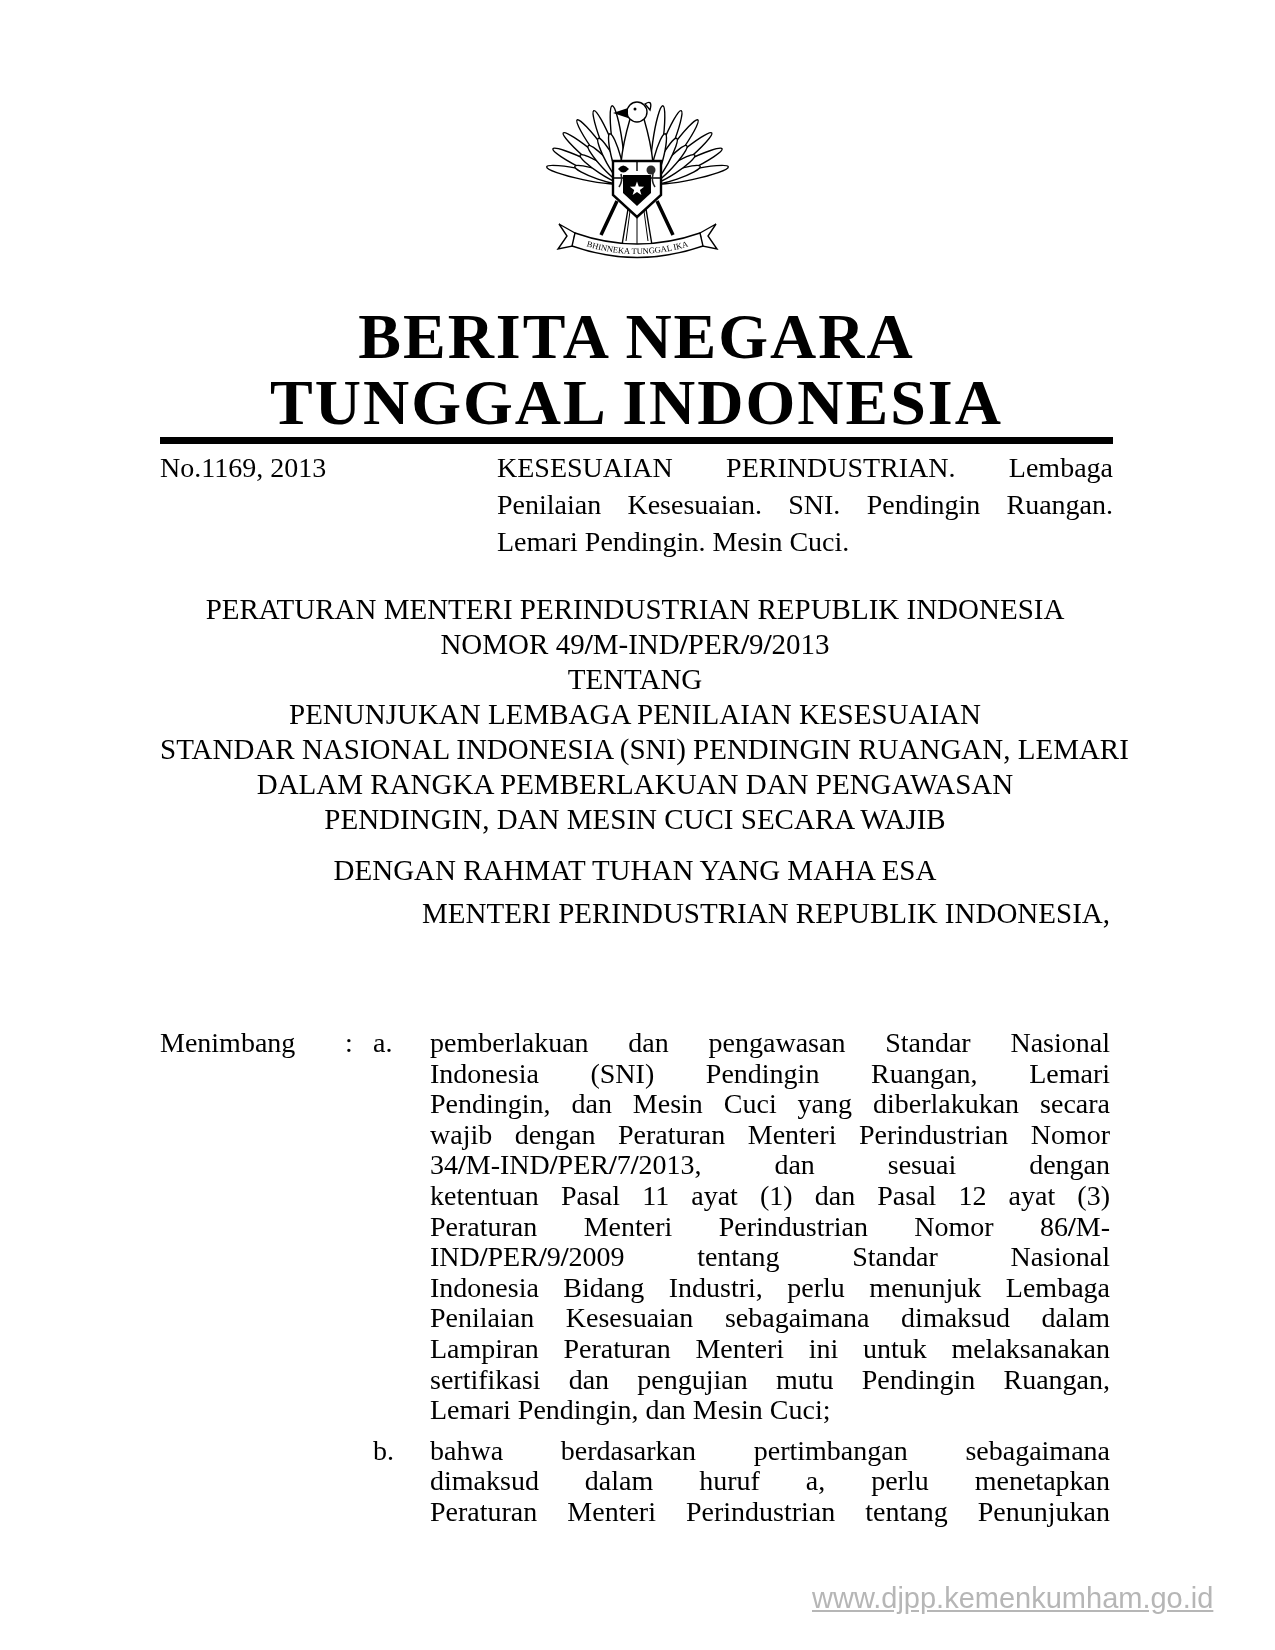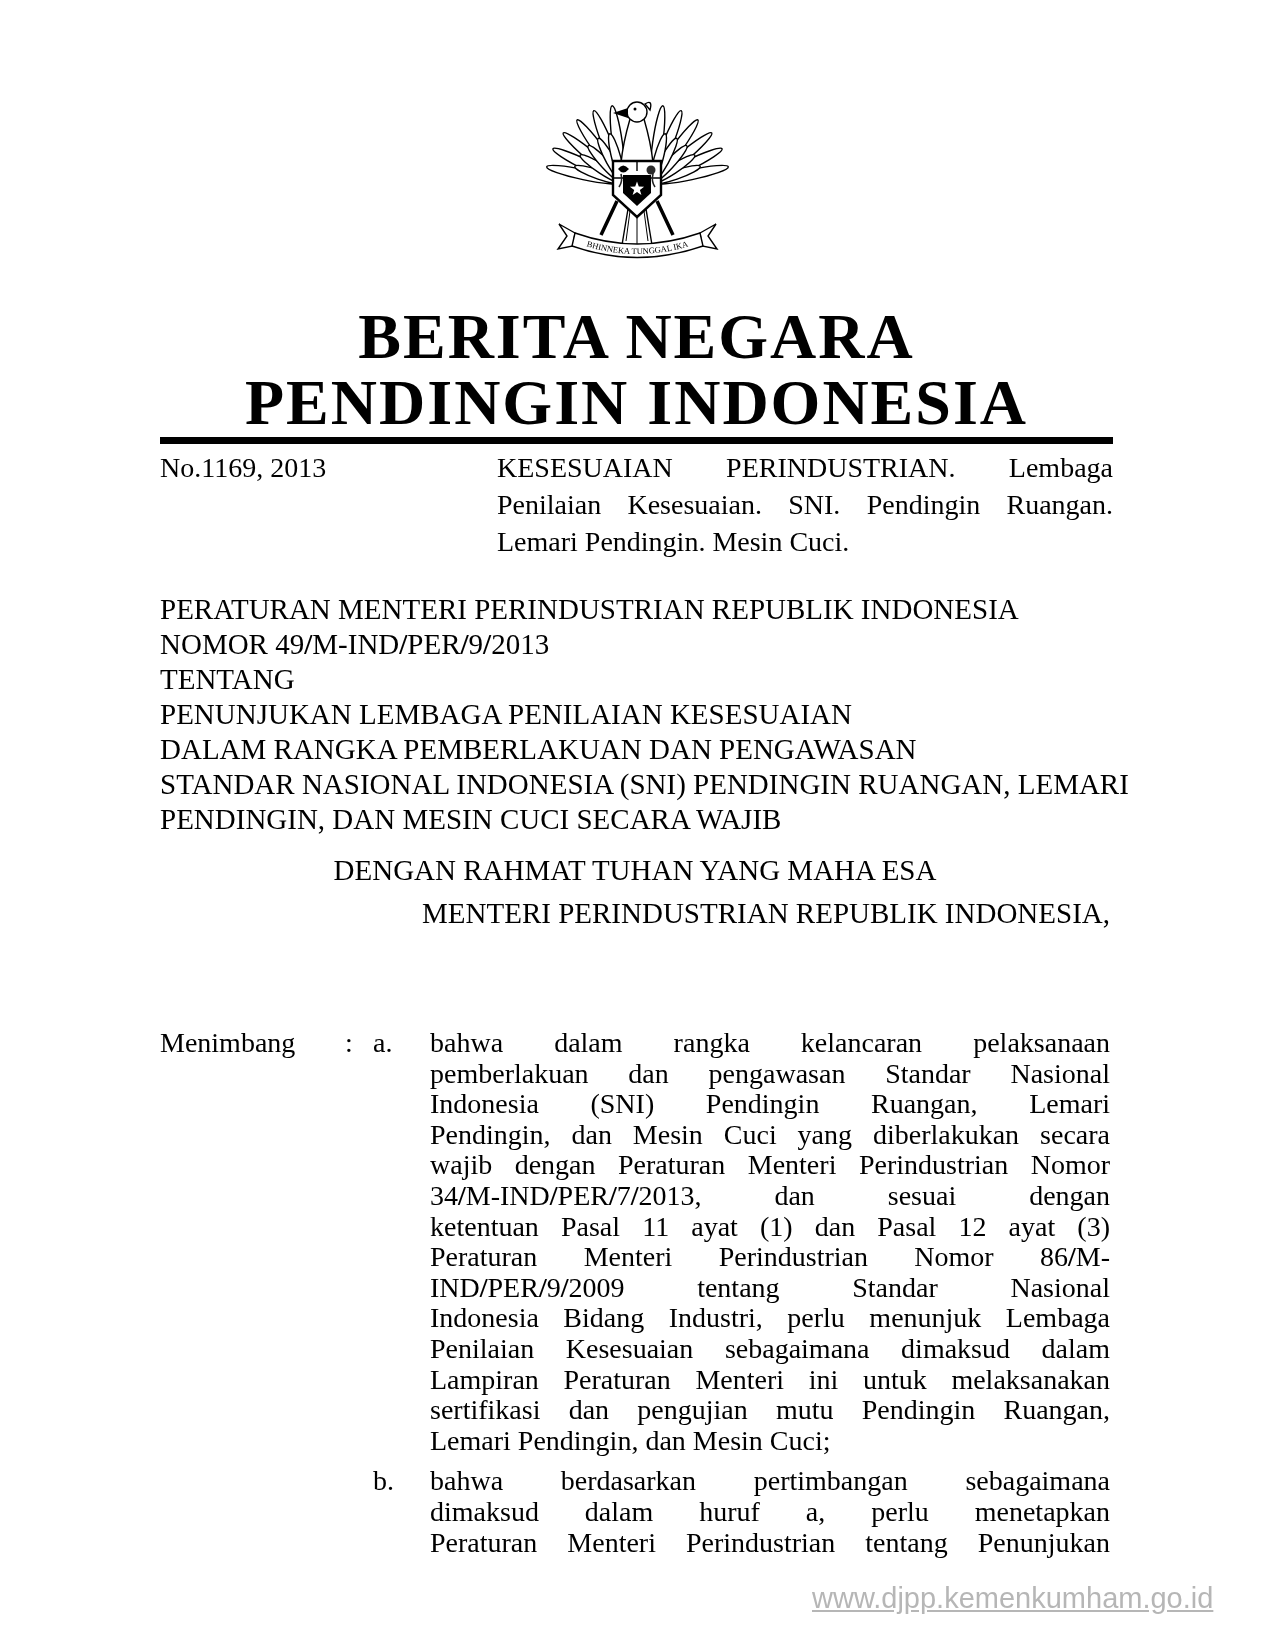--- a/index.html
+++ b/index.html
@@ -10,21 +10,21 @@
   .emblem{position:absolute;left:545px;top:83px;width:185px;height:194px;}
   .masthead{
     position:absolute;top:304px;left:160px;width:953px;text-align:center;
     font-weight:700;font-size:64px;line-height:66px;letter-spacing:2px;white-space:nowrap;
   }
   .rule{position:absolute;top:437px;left:160px;width:953px;height:7px;background:#000;}
   .issue{position:absolute;top:449px;left:160px;width:953px;display:flex;font-size:28px;line-height:37px;justify-content:flex-end;}
   .issue-no{width:337px;flex:none;}
   .issue-subject{width:616px;flex:none;}
   .just{text-align:justify;text-align-last:justify;}
-  .reg-title{position:absolute;top:592px;left:160px;width:950px;font-size:29px;line-height:35px;}
+  .reg-title{position:absolute;top:592px;left:160px;width:950px;text-align:center;font-size:29px;line-height:35px;}
   .tline{white-space:nowrap;}
   .centerline{position:absolute;left:160px;width:950px;text-align:center;font-size:29px;line-height:35px;white-space:nowrap;}
   .invocation{top:853px;}
   .authority{top:896px;text-align:right;}
   .cons{position:absolute;top:1028px;left:160px;width:950px;font-size:28px;line-height:30.6px;}
   .cons-row{display:flex;align-items:flex-start;}
   .cons-row + .cons-row{margin-top:10px;}
   .c-label{width:185px;flex:none;}
   .c-colon{width:28px;flex:none;}
   .c-letter{width:57px;flex:none;}
@@ -89,52 +89,51 @@
           <path id="mottoPath" d="M34,161 Q92,181 151,161"></path>
         </defs>
       <text font-size="8.5" font-family="Liberation Serif, serif" fill="#000">
         <textPath href="#mottoPath" startOffset="50%" text-anchor="middle">BHINNEKA TUNGGAL IKA</textPath>
       </text>
     </svg>
   </div>
 
   <div class="masthead">
     <div>BERITA NEGARA</div>
-    <div>PENDINGIN INDONESIA</div>
+    <div>TUNGGAL INDONESIA</div>
   </div>
   <div class="rule"></div>
 
   <div class="issue">
     <div class="issue-no">No.1169, 2013</div>
     <div class="issue-subject">
         <div class="just">KESESUAIAN PERINDUSTRIAN. Lembaga</div>
         <div class="just">Penilaian Kesesuaian. SNI. Pendingin Ruangan.</div>
         <div class="">Lemari Pendingin. Mesin Cuci.</div>
       </div>
   </div>
 
   <div class="reg-title">
       <div class="tline">PERATURAN MENTERI PERINDUSTRIAN REPUBLIK INDONESIA</div>
       <div class="tline">NOMOR 49<span class="sl">/</span>M-IND<span class="sl">/</span>PER<span class="sl">/</span>9<span class="sl">/</span>2013</div>
       <div class="tline">TENTANG</div>
       <div class="tline">PENUNJUKAN LEMBAGA PENILAIAN KESESUAIAN</div>
+      <div class="tline">STANDAR NASIONAL INDONESIA (SNI) PENDINGIN RUANGAN, LEMARI</div>
       <div class="tline">DALAM RANGKA PEMBERLAKUAN DAN PENGAWASAN</div>
-      <div class="tline">STANDAR NASIONAL INDONESIA (SNI) PENDINGIN RUANGAN, LEMARI</div>
       <div class="tline">PENDINGIN, DAN MESIN CUCI SECARA WAJIB</div>
     </div>
   <div class="centerline invocation">DENGAN RAHMAT TUHAN YANG MAHA ESA</div>
   <div class="centerline authority">MENTERI PERINDUSTRIAN REPUBLIK INDONESIA,</div>
 
   <div class="cons">
       <div class="cons-row">
         <div class="c-label">Menimbang</div>
         <div class="c-colon">:</div>
         <div class="c-letter">a.</div>
         <div class="c-text">
-          <div class="just">bahwa dalam rangka kelancaran pelaksanaan</div>
           <div class="just">pemberlakuan dan pengawasan Standar Nasional</div>
           <div class="just">Indonesia (SNI) Pendingin Ruangan, Lemari</div>
           <div class="just">Pendingin, dan Mesin Cuci yang diberlakukan secara</div>
           <div class="just">wajib dengan Peraturan Menteri Perindustrian Nomor</div>
           <div class="just">34<span class="sl">/</span>M-IND<span class="sl">/</span>PER<span class="sl">/</span>7<span class="sl">/</span>2013, dan sesuai dengan</div>
           <div class="just">ketentuan Pasal 11 ayat (1) dan Pasal 12 ayat (3)</div>
           <div class="just">Peraturan Menteri Perindustrian Nomor 86<span class="sl">/</span>M-</div>
           <div class="just">IND<span class="sl">/</span>PER<span class="sl">/</span>9<span class="sl">/</span>2009 tentang Standar Nasional</div>
           <div class="just">Indonesia Bidang Industri, perlu menunjuk Lembaga</div>
           <div class="just">Penilaian Kesesuaian sebagaimana dimaksud dalam</div>

